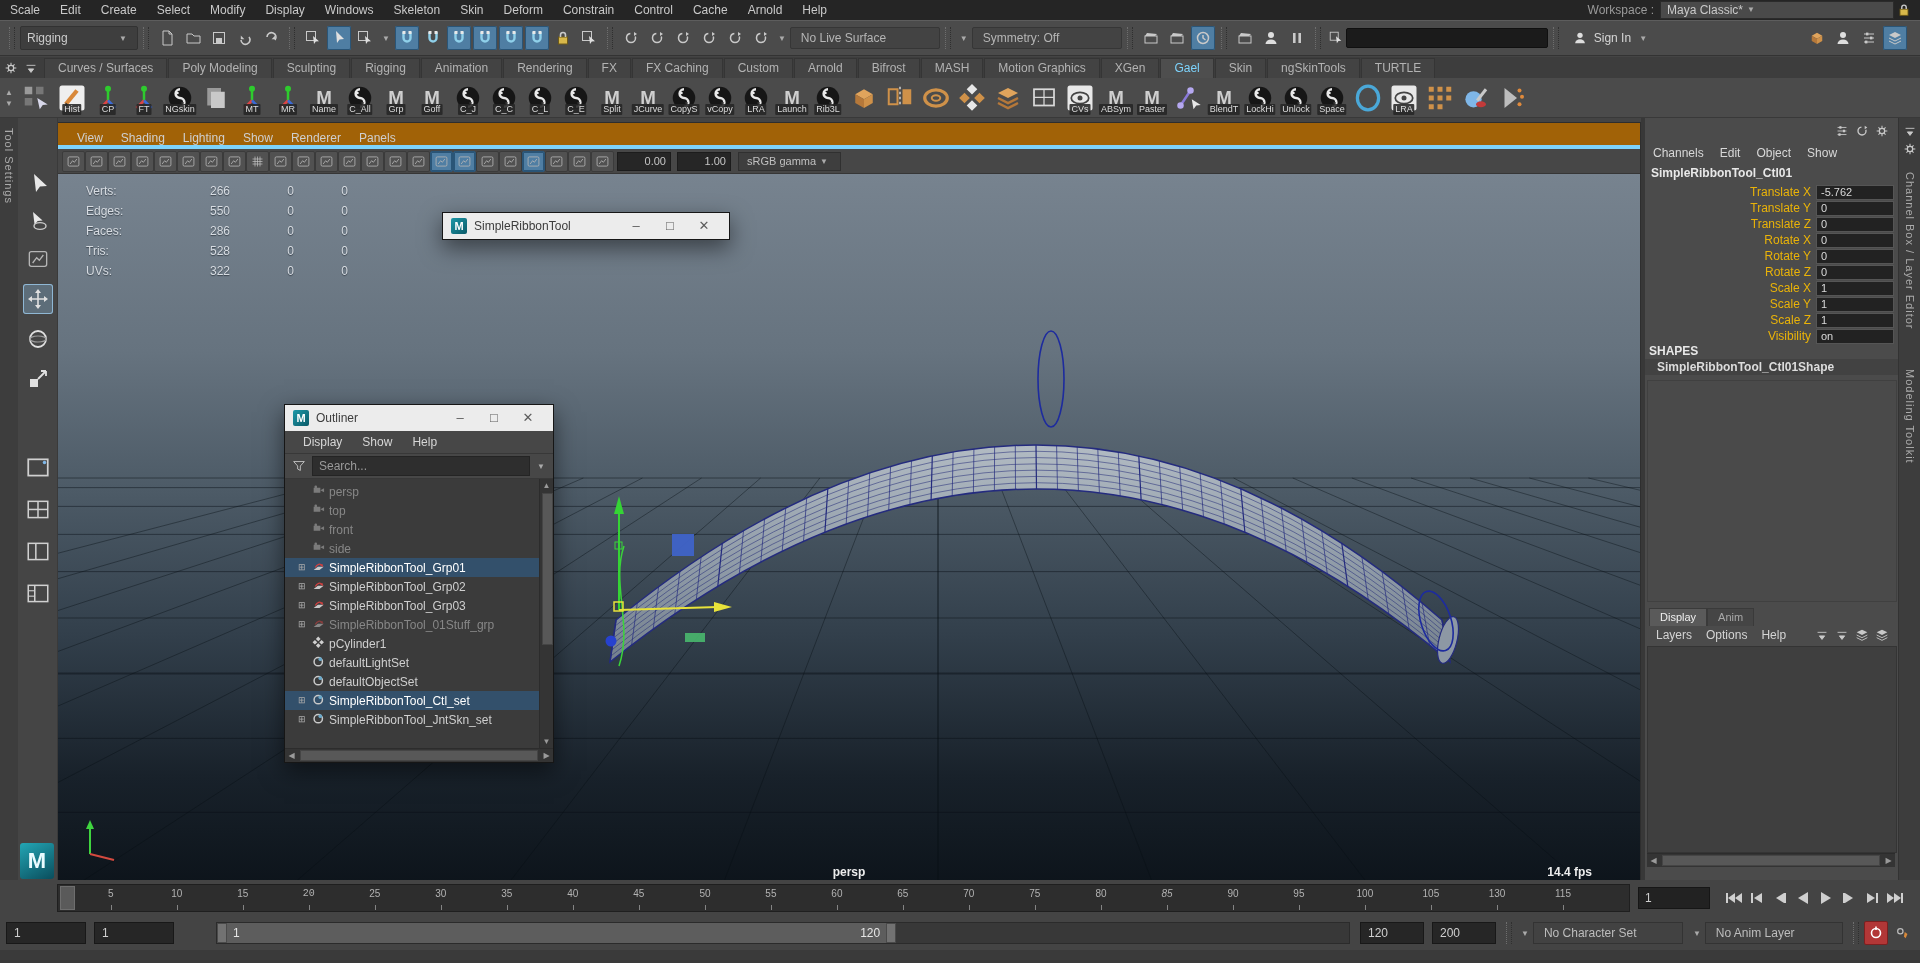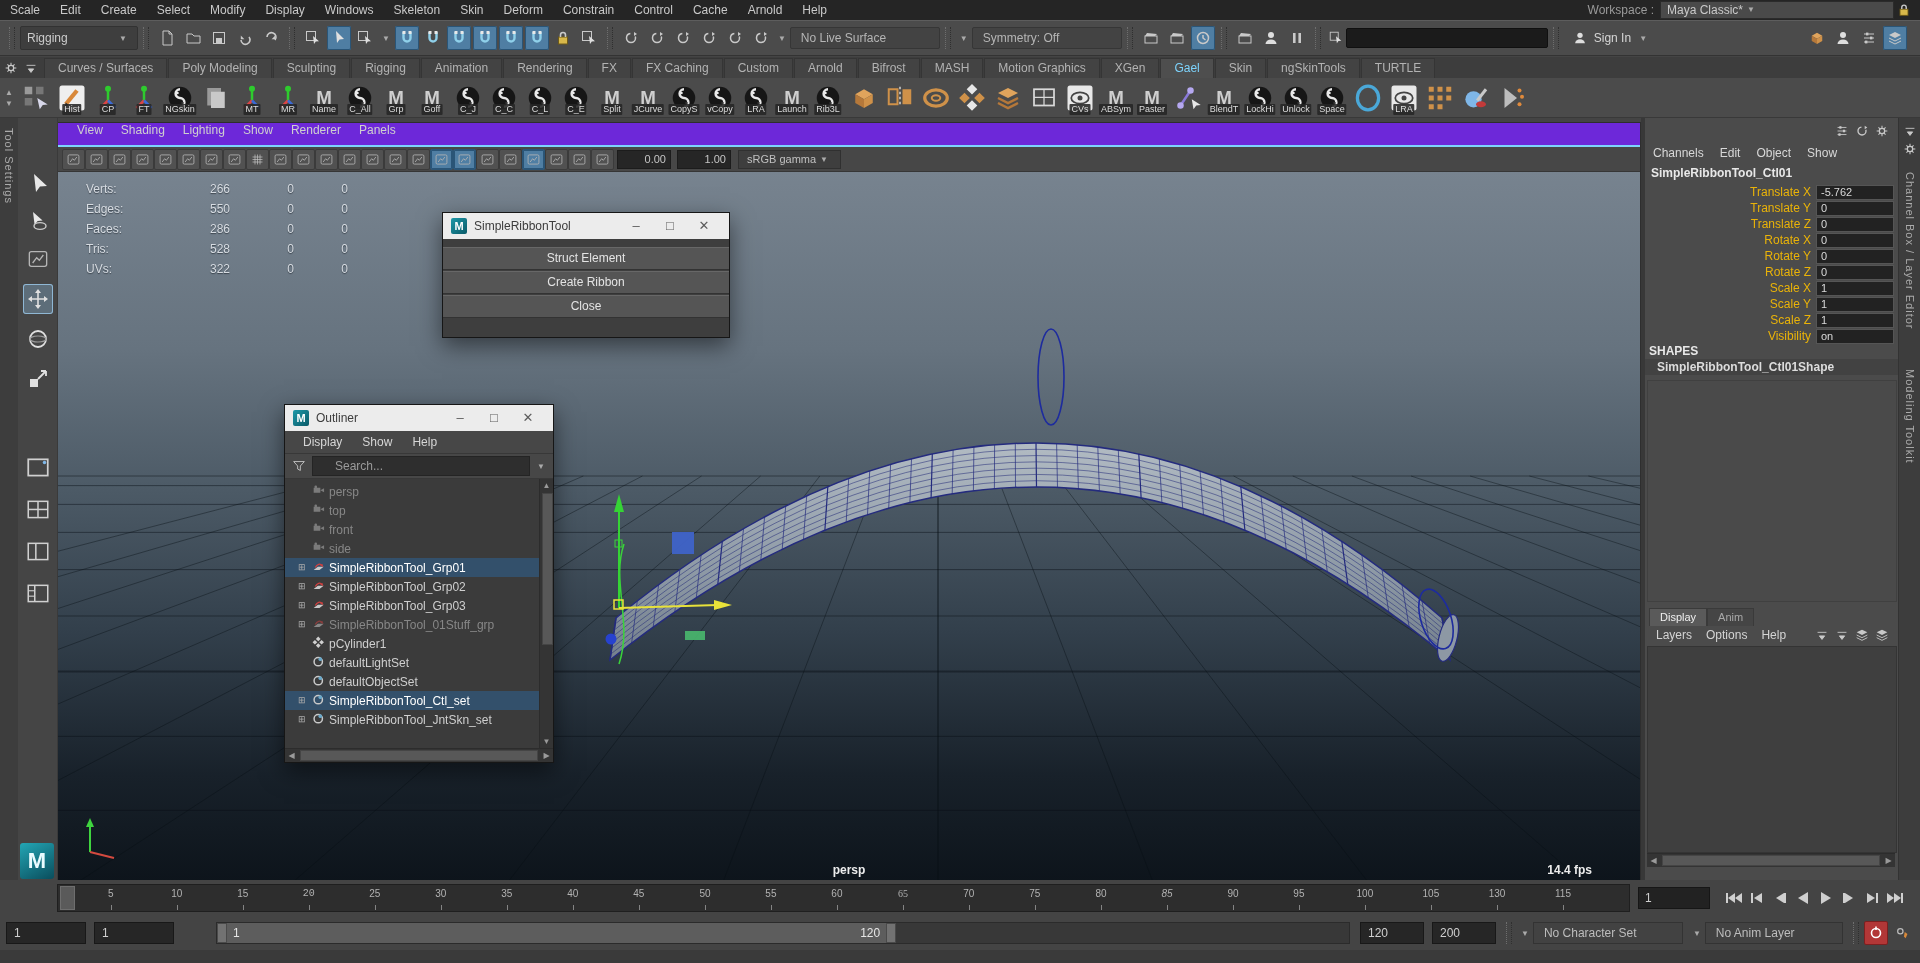--- a/index.html
+++ b/index.html
@@ -30,21 +30,21 @@
 .shelf-item{position:relative;width:36px;height:36px;display:flex;align-items:center;justify-content:center;flex:none}
 .shelf-label{position:absolute;bottom:1px;left:50%;transform:translateX(-50%);font-size:9px;line-height:11px;padding:0 2px;background:rgba(38,38,38,.88);color:#dcdcdc;border-radius:1px;white-space:nowrap}
 
 #leftstrip{position:absolute;left:0;top:118px;width:18px;height:762px;background:#3d3d3d;border-right:1px solid #333;z-index:4}
 .vtext{writing-mode:vertical-rl;font-size:11px;color:#ababab;letter-spacing:1px;white-space:nowrap}
 #toolbox{position:absolute;left:18px;top:118px;width:39px;height:762px;background:#454545;border-right:1px solid #3a3a3a;z-index:4}
 .tool{position:absolute;left:5px;width:30px;height:30px;display:flex;align-items:center;justify-content:center;border-radius:3px}
 .tool.selected{background:#5d6d79;box-shadow:inset 0 0 0 1px #8fb7d4}
 
 #viewport{position:absolute;left:57px;top:122px;width:1584px;height:758px;background:#3a3a3a;border:1px solid #2e2e2e;box-sizing:border-box;z-index:3}
-#vp-menus{height:22px;background:#6d28d9;display:flex;align-items:flex-start;padding-left:10px;border-bottom:2px solid #7dd3fc}
+#vp-menus{height:22px;background:#a16207;display:flex;align-items:flex-end;padding-left:10px;border-bottom:4px solid #7dd3fc}
 #vp-menus .menu-item{padding:0 9px;color:#cfcfcf}
 #vp-toolbar{height:24px;background:#474747;display:flex;align-items:center;padding-left:4px;border-bottom:1px solid #363636}
 #vp-toolbar .icn{width:21px;height:19px;background:#515151;border:1px solid #3b3b3b;margin:0}
 #vp-toolbar .icn.on{background:#4f7ea3;border-color:#2a5577}
 .vp-num{width:44px;height:17px;line-height:17px;background:#262626;border:1px solid #1c1c1c;color:#c5c5c5;text-align:right;padding:0 4px;font-size:11px;margin:0 3px}
 #vp-colorspace{height:17px;line-height:17px;background:#3e3e3e;border:1px solid #303030;color:#c0c0c0;padding:0 8px;display:flex;align-items:center;font-size:11px;margin-left:4px}
 #scene-wrap{position:relative;width:1582px;height:710px}
 #hud{position:absolute;left:28px;top:7px;color:#d7dce2;text-shadow:0 1px 1px rgba(10,16,22,.5);font-size:12px}
 .hud-row{display:flex;height:20px;align-items:center}
 .hud-row span:nth-child(1){width:88px}
@@ -58,21 +58,21 @@
 .titlebar{height:26px;background:#ececec;display:flex;align-items:center;padding:0 8px;color:#2b2b2b}
 .titlebar .ttl{margin-left:7px;font-size:12px;color:#3c3c3c}
 .winctl{width:34px;text-align:center;color:#5c5c5c;font-size:13px;line-height:26px}
 .mayalogo{width:16px;height:16px;background:linear-gradient(135deg,#1d98a8,#0b5a68);border-radius:2px;color:#fff;font-weight:bold;font-size:11px;display:flex;align-items:center;justify-content:center}
 #dialog-body{background:#3e3e3e;padding-top:8px;padding-bottom:18px}
 .dlg-btn{height:21px;line-height:21px;background:#555;border-top:1px solid #676767;border-bottom:1px solid #333;text-align:center;color:#e4e4e4;margin-bottom:1px}
 
 #ol-menus{height:22px;background:#474747;display:flex;align-items:center;padding-left:8px;border-bottom:1px solid #383838}
 #ol-menus .menu-item{padding:0 10px;color:#d6d6d6}
 #ol-search{height:24px;background:#474747;display:flex;align-items:center;padding:0 4px;border-bottom:1px solid #383838}
-#ol-search-input{flex:1;height:18px;line-height:18px;background:#2e2e2e;border:1px solid #242424;color:#9a9a9a;padding:0 22px;margin:0 3px}
+#ol-search-input{flex:1;height:18px;line-height:18px;background:#2e2e2e;border:1px solid #242424;color:#9a9a9a;padding:0 6px;margin:0 3px}
 #ol-list{position:relative;background:#3b3b3b;height:269px;overflow:hidden;padding-top:3px;box-sizing:border-box}
 .ol-row{height:19px;display:flex;align-items:center;padding-left:13px;color:#cfcfcf}
 .ol-row.selected{background:#33506b;color:#fff}
 .ol-row.dim{color:#878787}
 .ol-exp{width:14px;height:9px;font-size:9px;line-height:9px;color:#aaa;flex:none}
 .ol-ico{width:17px;flex:none;display:flex;align-items:center}
 .ol-vscroll{position:absolute;right:0;top:0;width:13px;height:100%;background:#343434;border-left:1px solid #2c2c2c}
 .ol-hscroll{height:13px;background:#343434;border-top:1px solid #2c2c2c;display:flex;align-items:center}
 .scroll-thumb{background:#585858;border:1px solid #454545}
 .arrowbtn{color:#9a9a9a;font-size:8px;width:13px;text-align:center;flex:none}
@@ -1168,25 +1168,20 @@
 
   <div class="win" id="ribbon-dialog" style="left:442px;top:212px;width:286px">
     <div class="titlebar">
       <span class="mayalogo">M</span>
       <span class="ttl">SimpleRibbonTool</span>
       <span style="flex:1"></span>
       <span class="winctl">–</span>
       <span class="winctl">□</span>
       <span class="winctl">✕</span>
     </div>
-    <div id="dialog-body">
-        <div class="dlg-btn">Struct Element</div>
-        <div class="dlg-btn">Create Ribbon</div>
-        <div class="dlg-btn">Close</div>
-      </div>
   </div>
 
   <div class="win" id="outliner" style="left:284px;top:404px;width:268px">
     <div class="titlebar">
       <span class="mayalogo">M</span>
       <span class="ttl">Outliner</span>
       <span style="flex:1"></span>
       <span class="winctl">–</span>
       <span class="winctl">□</span>
       <span class="winctl">✕</span>
@@ -1516,21 +1511,21 @@
           <span class="tick" style="left: 32.77%;">40</span>
           <span class="tickmark" style="left: 32.77%;"></span>
           <span class="tick" style="left: 36.97%;">45</span>
           <span class="tickmark" style="left: 36.97%;"></span>
           <span class="tick" style="left: 41.18%;">50</span>
           <span class="tickmark" style="left: 41.18%;"></span>
           <span class="tick" style="left: 45.38%;">55</span>
           <span class="tickmark" style="left: 45.38%;"></span>
           <span class="tick" style="left: 49.58%;">60</span>
           <span class="tickmark" style="left: 49.58%;"></span>
-          <span class="tick" style="left: 53.78%; font-family: Liberation Serif, serif;">65</span>
+          <span class="tick" style="left: 53.78%;">65</span>
           <span class="tickmark" style="left: 53.78%;"></span>
           <span class="tick" style="left: 57.98%;">70</span>
           <span class="tickmark" style="left: 57.98%;"></span>
           <span class="tick" style="left: 62.18%;">75</span>
           <span class="tickmark" style="left: 62.18%;"></span>
           <span class="tick" style="left: 66.39%;">80</span>
           <span class="tickmark" style="left: 66.39%;"></span>
           <span class="tick" style="left: 70.59%; font-style: italic;">85</span>
           <span class="tickmark" style="left: 70.59%;"></span>
           <span class="tick" style="left: 74.79%;">90</span>

